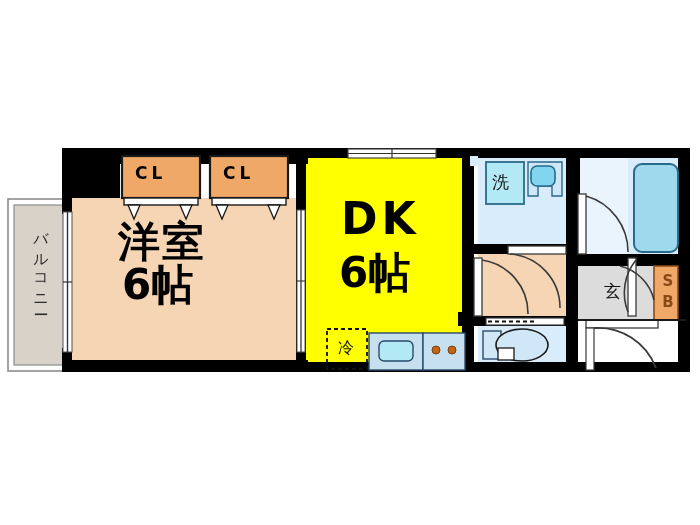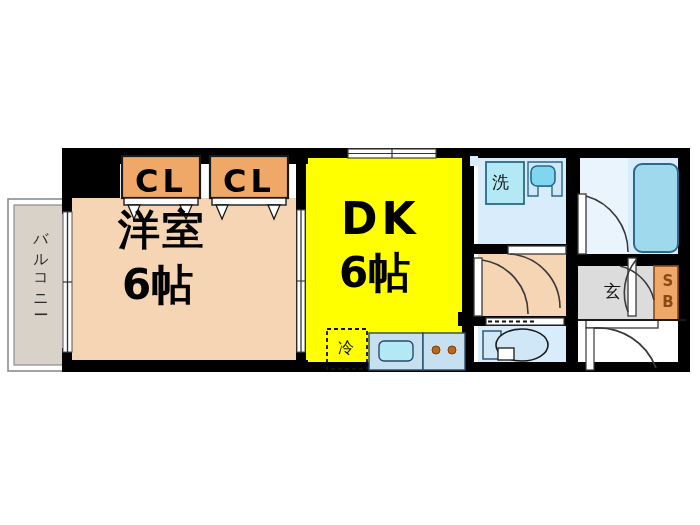--- a/index.html
+++ b/index.html
@@ -26,27 +26,27 @@
     font-family: "DejaVu Sans", "Liberation Sans", sans-serif;
     line-height: 1;
     white-space: pre;
     user-select: none;
   }
   
   .room-name {
     font-weight: bold;
     letter-spacing: 0px;
   }
-  .rm-youshitsu-1 { left: 118px; top: 209px; font-size: 42px; letter-spacing: 2px; }
+  .rm-youshitsu-1 { left: 118px; top: 221px; font-size: 42px; letter-spacing: 2px; }
   .rm-youshitsu-2 { left: 122px; top: 264px; font-size: 42px; letter-spacing: 0px; }
   .rm-dk-1 { left: 341px; top: 197px; font-size: 44px; letter-spacing: 4px; text-align: right; }
   .rm-dk-2 { left: 339px; top: 252px; font-size: 42px; }
   
   .cl-text {
-    font-size: 32px;
+    font-size: 17px;
     font-weight: bold;
     letter-spacing: 4px;
     color: #000;
   }
   
   .balcony-text {
     position: absolute;
     left: 28px;
     top: 222px;
     width: 22px;

